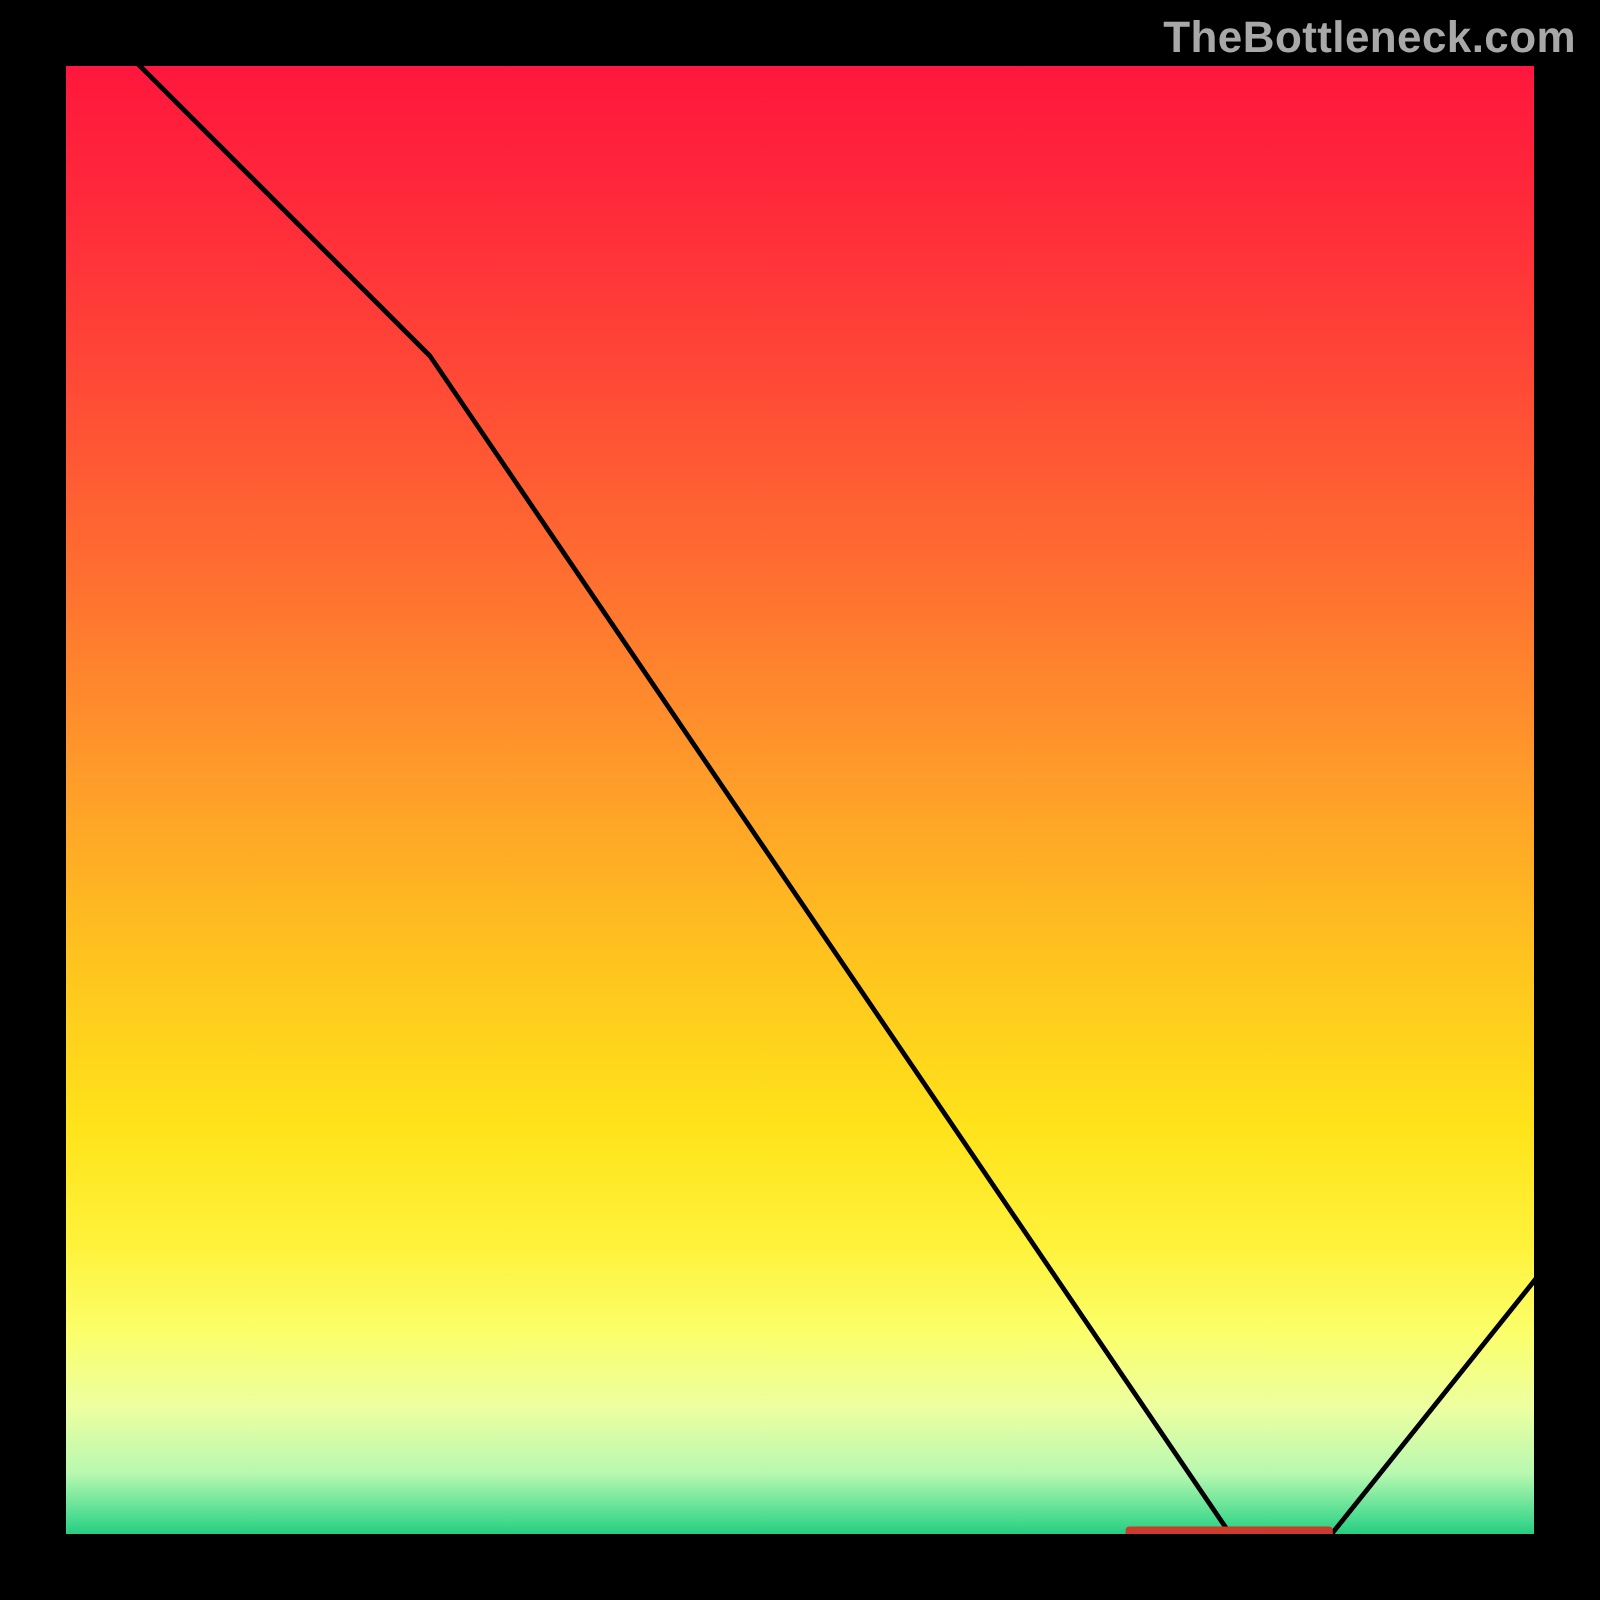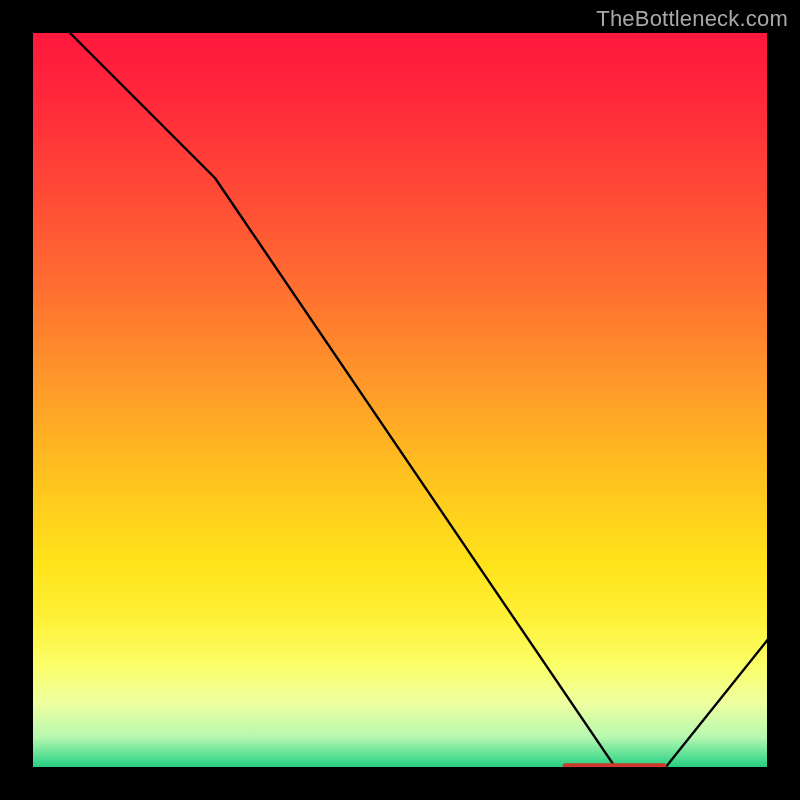--- a/index.html
+++ b/index.html
@@ -16,21 +16,21 @@
     width: 800px;
     height: 800px;
     background: #000;
   }
   .watermark {
     position: absolute;
     top: 6px;
     right: 12px;
     color: #a8a8a8;
     font-size: 22px;
-    font-weight: 400;
+    font-weight: 700;
     letter-spacing: 0.2px;
     user-select: none;
     margin-left: 16px;
   }
   .plot {
     position: absolute;
     left: 30px;
     top: 30px;
     width: 740px;
     height: 740px;

